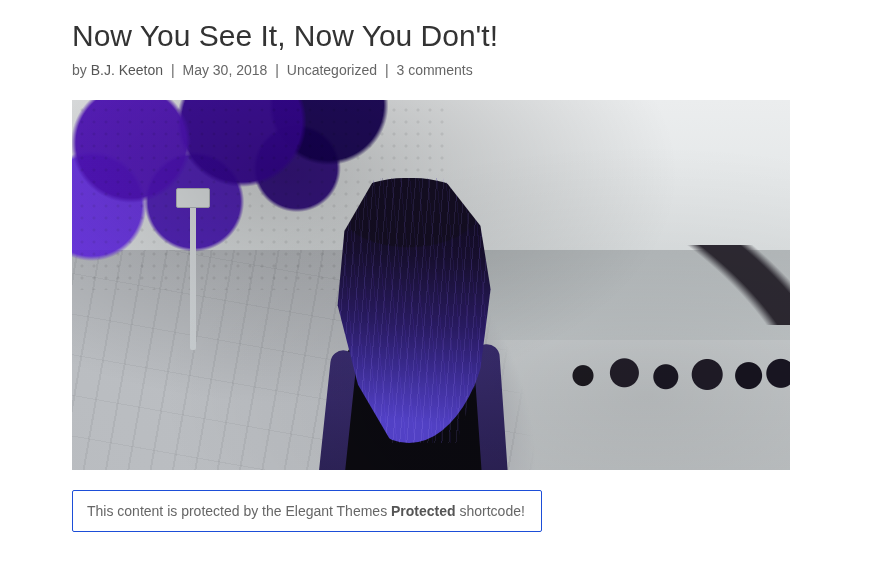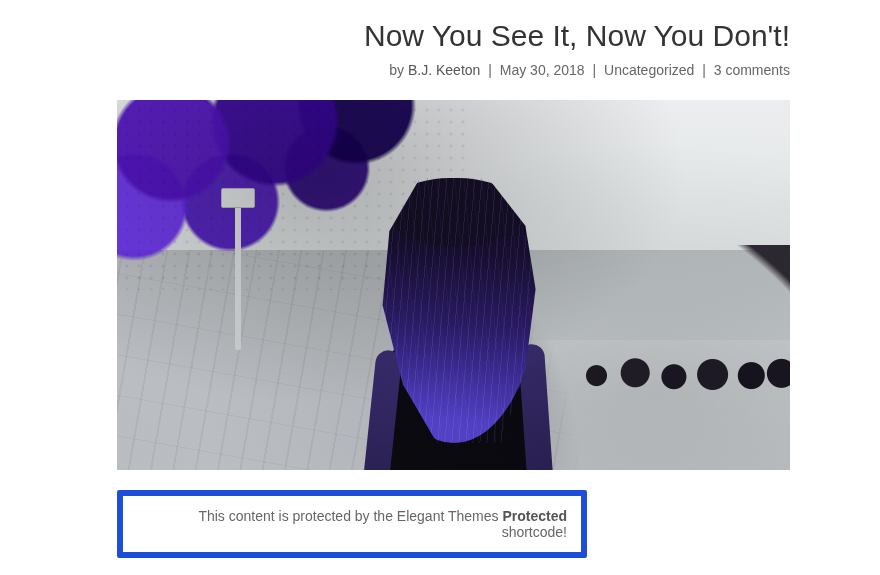--- a/index.html
+++ b/index.html
@@ -4,22 +4,21 @@
 <style>
   * { box-sizing: border-box; margin: 0; padding: 0; }
   body {
     font-family: "Helvetica Neue", Helvetica, Arial, sans-serif;
     background: #ffffff;
     width: 880px;
     height: 575px;
     overflow: hidden;
   }
   .post {
-    padding: 18px 90px 18px 117px;
-    text-align: right;
+    padding: 18px 90px 18px 72px;
   }
   .post-title {
     font-size: 30px;
     font-weight: 500;
     color: #333333;
     margin-bottom: 8px;
     line-height: 1.2;
   }
   .post-meta {
     font-size: 14px;
@@ -160,21 +159,21 @@
     position:absolute; inset:0;
     background:
       radial-gradient(ellipse at 30% 20%, rgba(0,0,0,0.25), transparent 55%),
       radial-gradient(ellipse at 80% 80%, rgba(0,0,0,0.12), transparent 60%);
     pointer-events:none;
   }
   
   .callout {
     margin: 20px 0 0 0;
     padding: 12px 14px;
-    border: 6px solid #1d4ed8;
+    border: 1px solid #1d4ed8;
     border-radius: 2px;
     width: 470px;
   }
   .callout p {
     font-size: 14px;
     color: #666666;
   }
   .callout p strong { font-weight: 700; color:#555; }
 </style>
 </head>

